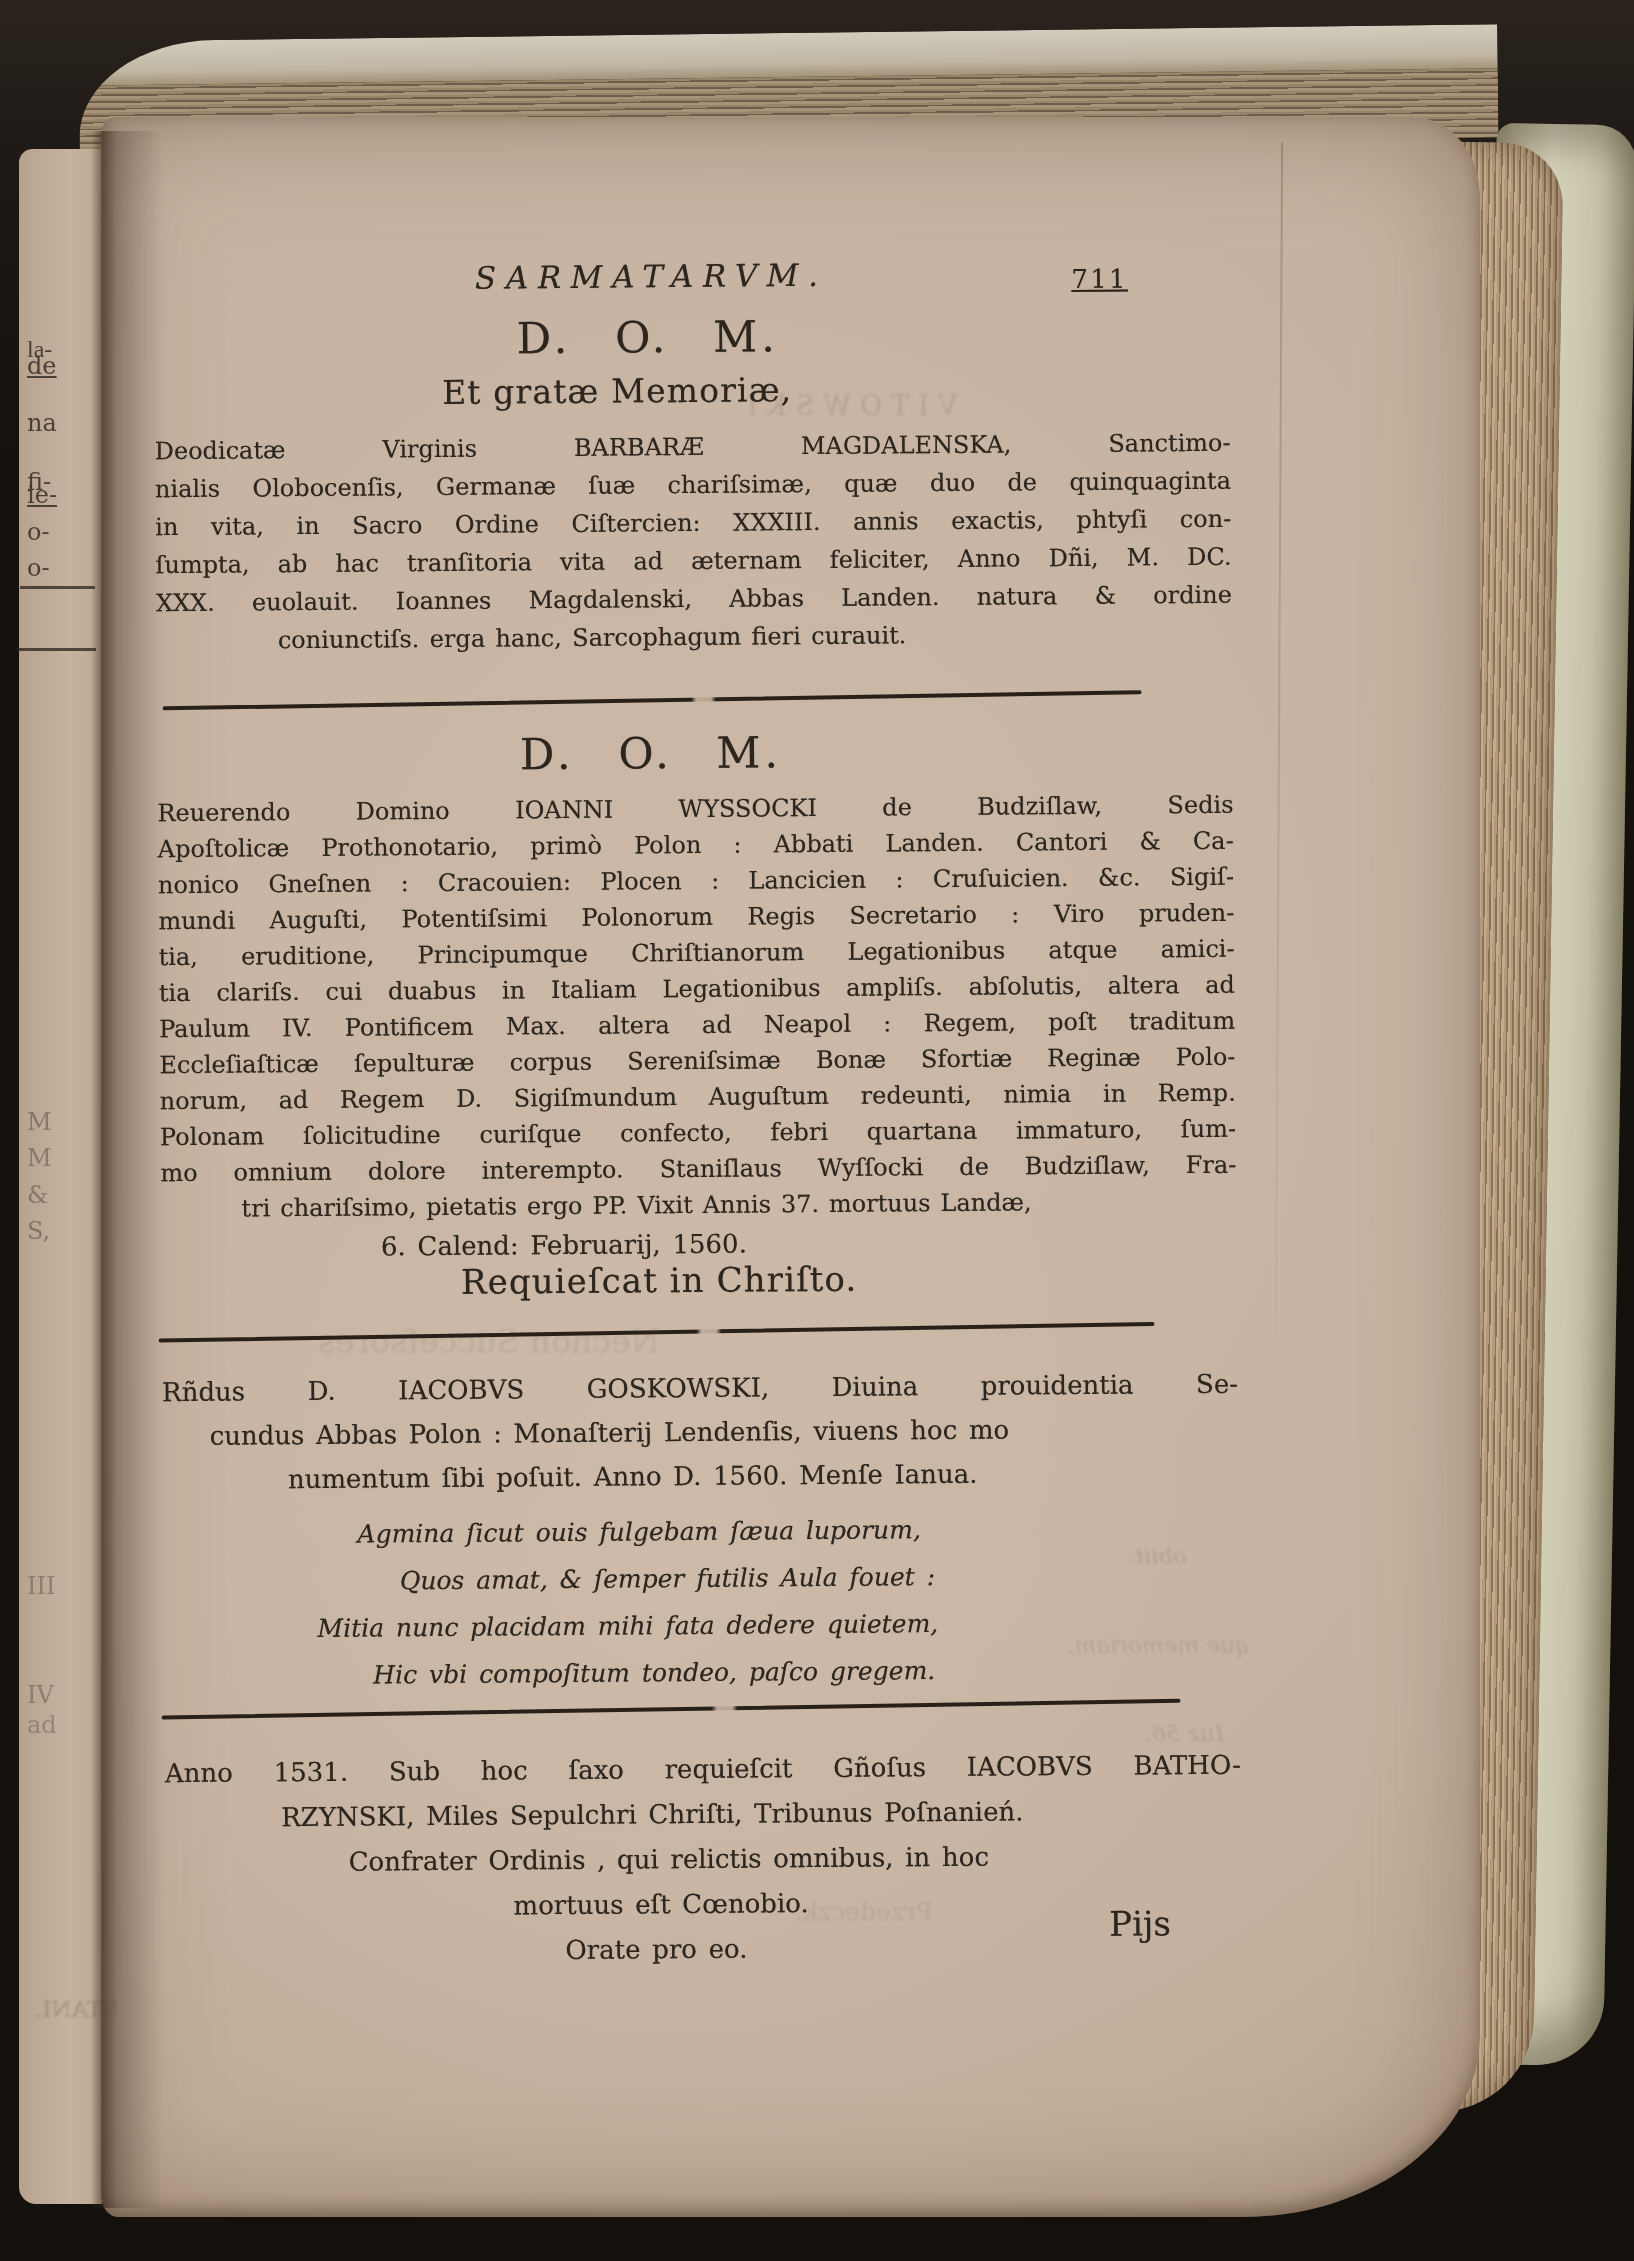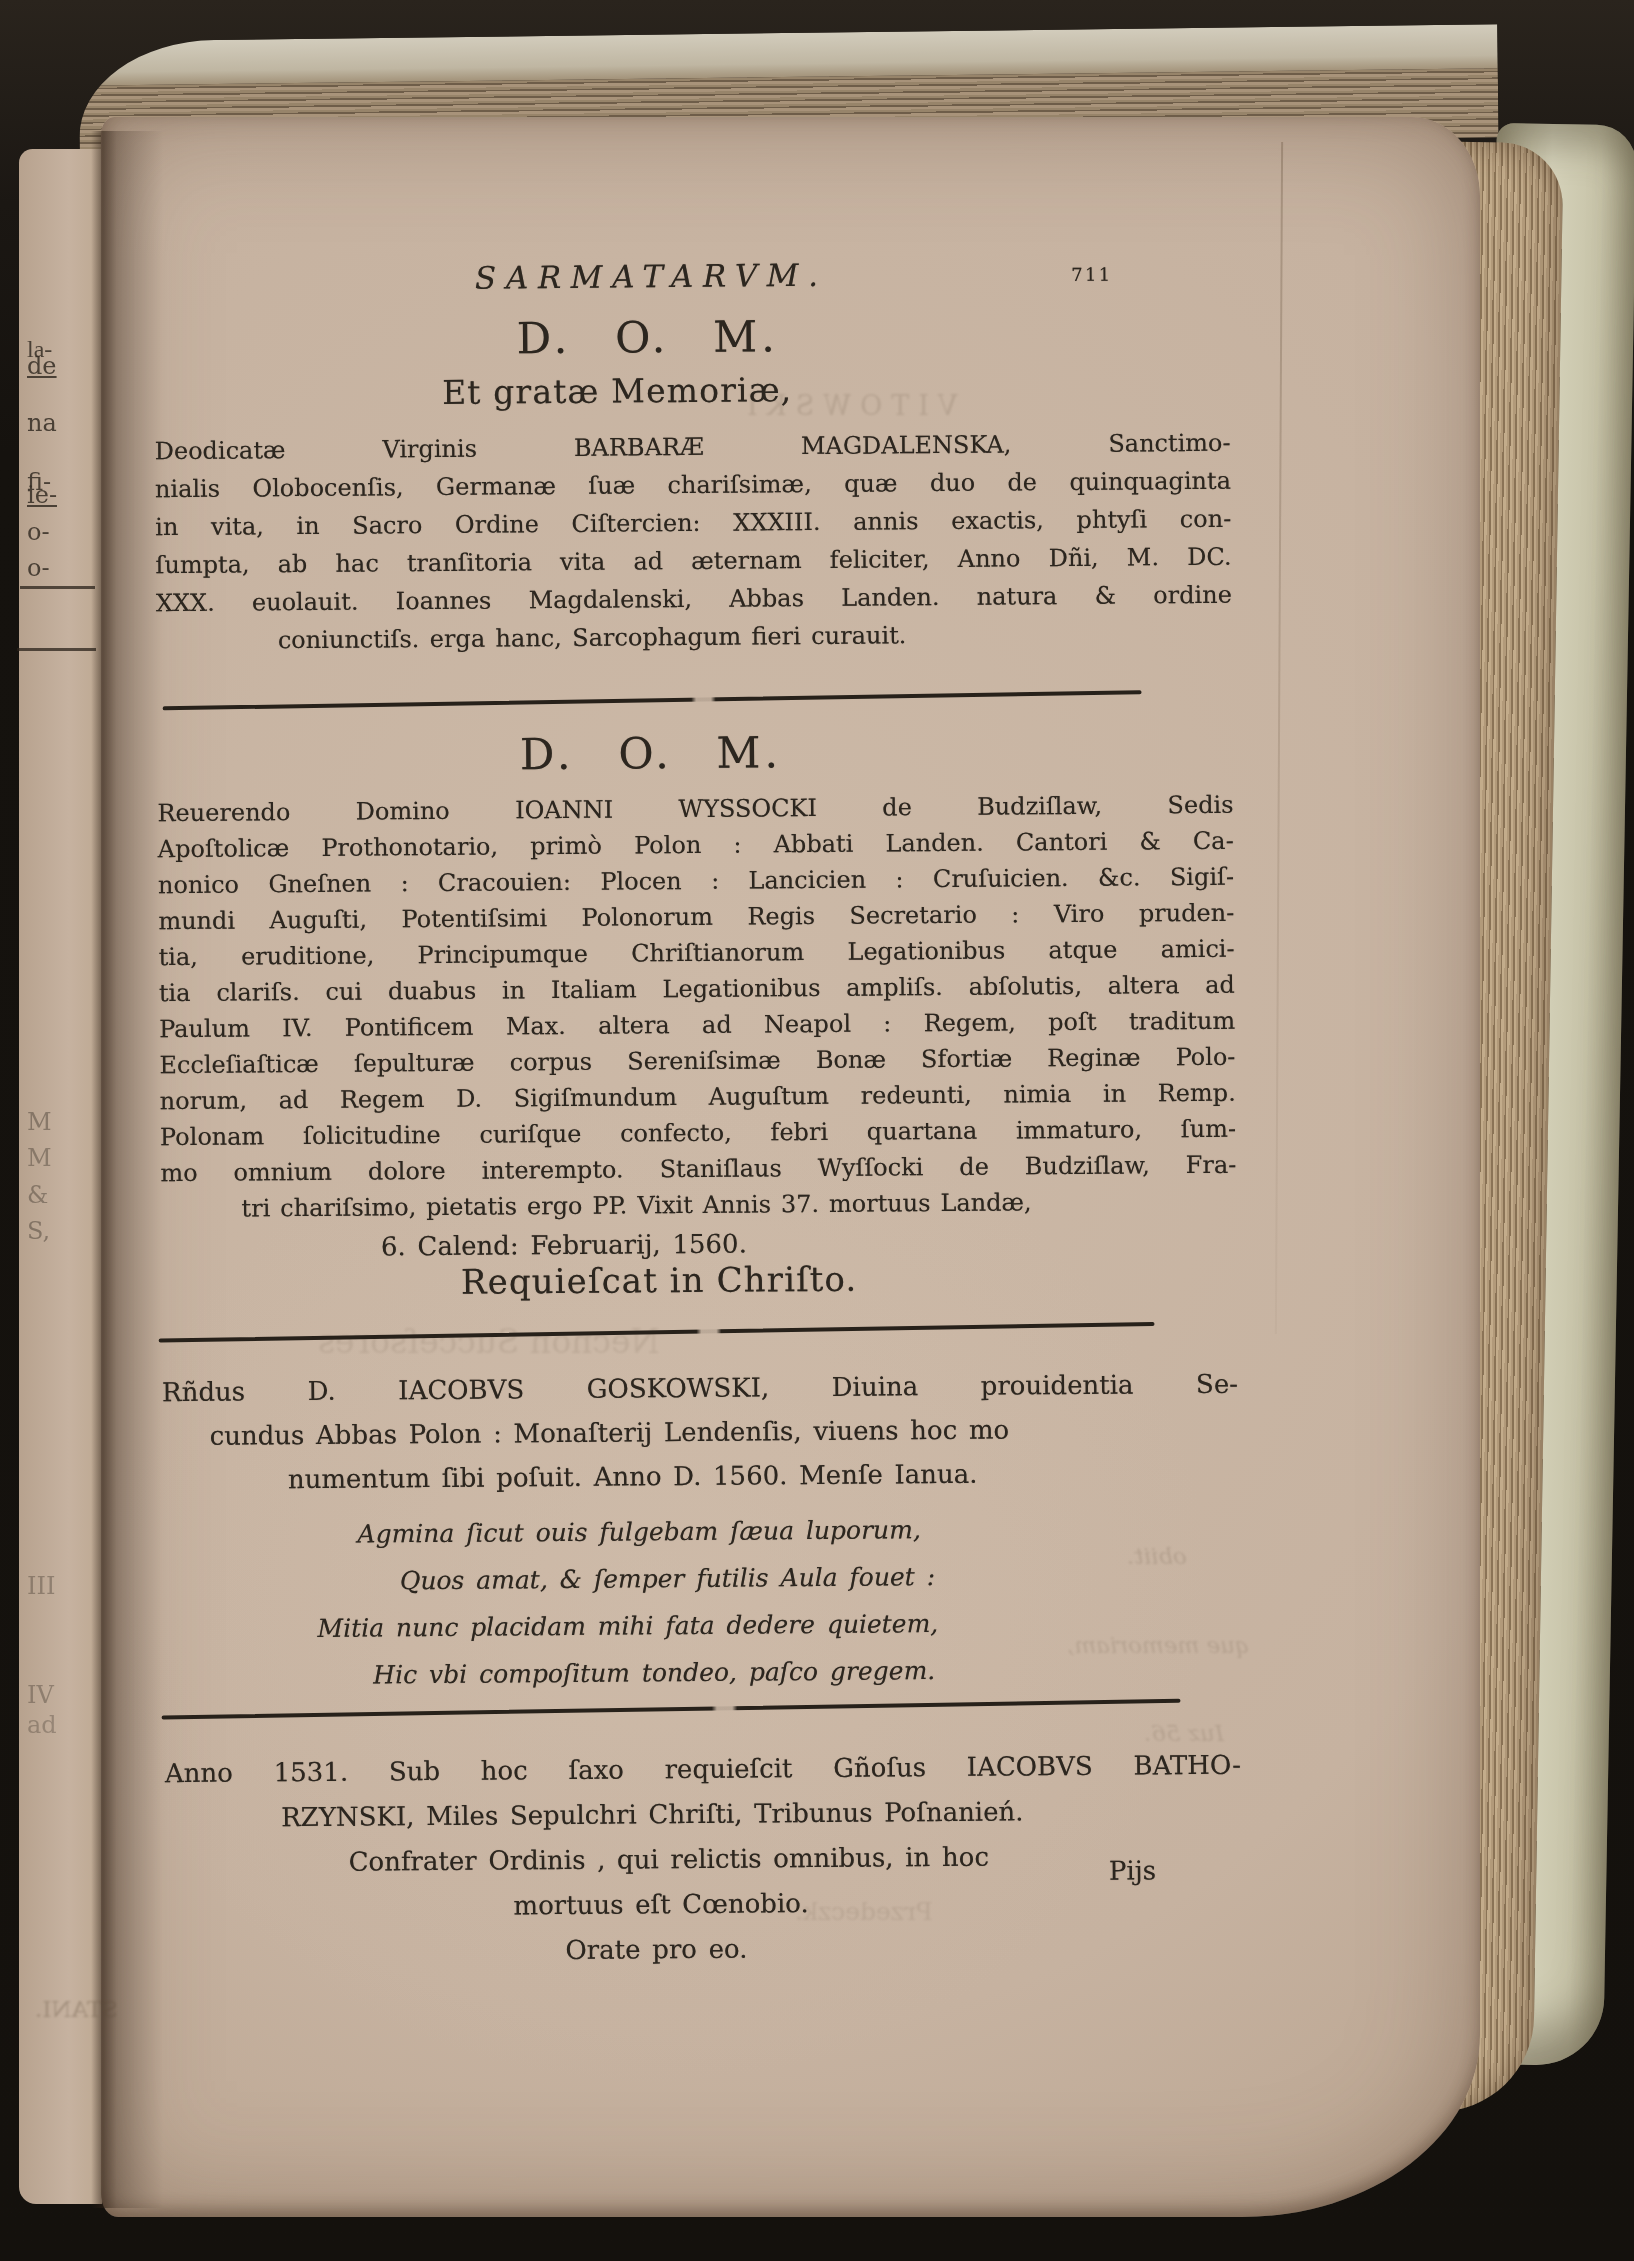--- a/index.html
+++ b/index.html
@@ -42,22 +42,22 @@
   .cl{text-align:center;transform:translateX(var(--nx,0px));}
   .fs1{font-size:24px;line-height:38px;word-spacing:2.8px;}
   .fs1b{font-size:24px;line-height:36px;word-spacing:2.3px;}
   .fs2{font-size:26px;line-height:44px;word-spacing:3.4px;}
   .fs3{font-size:26px;line-height:45px;word-spacing:3.4px;}
   .verse{font-size:25px;line-height:47px;font-style:italic;word-spacing:4px;}
   .running-head{font-style:italic;font-size:31px;letter-spacing:9.6px;}
   .dom{font-size:43px;letter-spacing:4px;word-spacing:26px;}
   .subhead{font-size:33px;letter-spacing:1.1px;}
   .closing{font-size:34px;letter-spacing:1.1px;}
-  .pagenum{position:absolute;left:1078px;top:266px;font-size:18px;letter-spacing:2.3px;}
-  .catchword{position:absolute;left:1103px;top:1858px;font-size:26px;}
+  .pagenum{position:absolute;left:1078px;top:266px;font-size:26px;letter-spacing:2.3px;text-decoration:underline;}
+  .catchword{position:absolute;left:1103px;top:1906px;font-size:34px;}
   .ink{text-shadow:0 0 0.7px rgba(44,38,30,.55);}
   .rule{position:absolute;height:4px;background:
         linear-gradient(90deg,#27211a 0 54%,rgba(39,33,26,.1) 54.5% 56%,#27211a 56.5% 100%);
         border-radius:2.3px;transform:rotate(-0.5deg);z-index:8;}
   .rule1{left:166px;top:697px;width:979px;}
   .rule2{left:157px;top:1329px;width:996px;}
   .rule3{left:157px;top:1706px;width:1019px;}
   .sliver-rule{position:absolute;width:75px;height:3.4px;background:rgba(42,34,26,.75);z-index:8;}
   .sr1{left:20.4px;top:586px;} .sr2{left:17px;top:648px;width:79px;}
   

